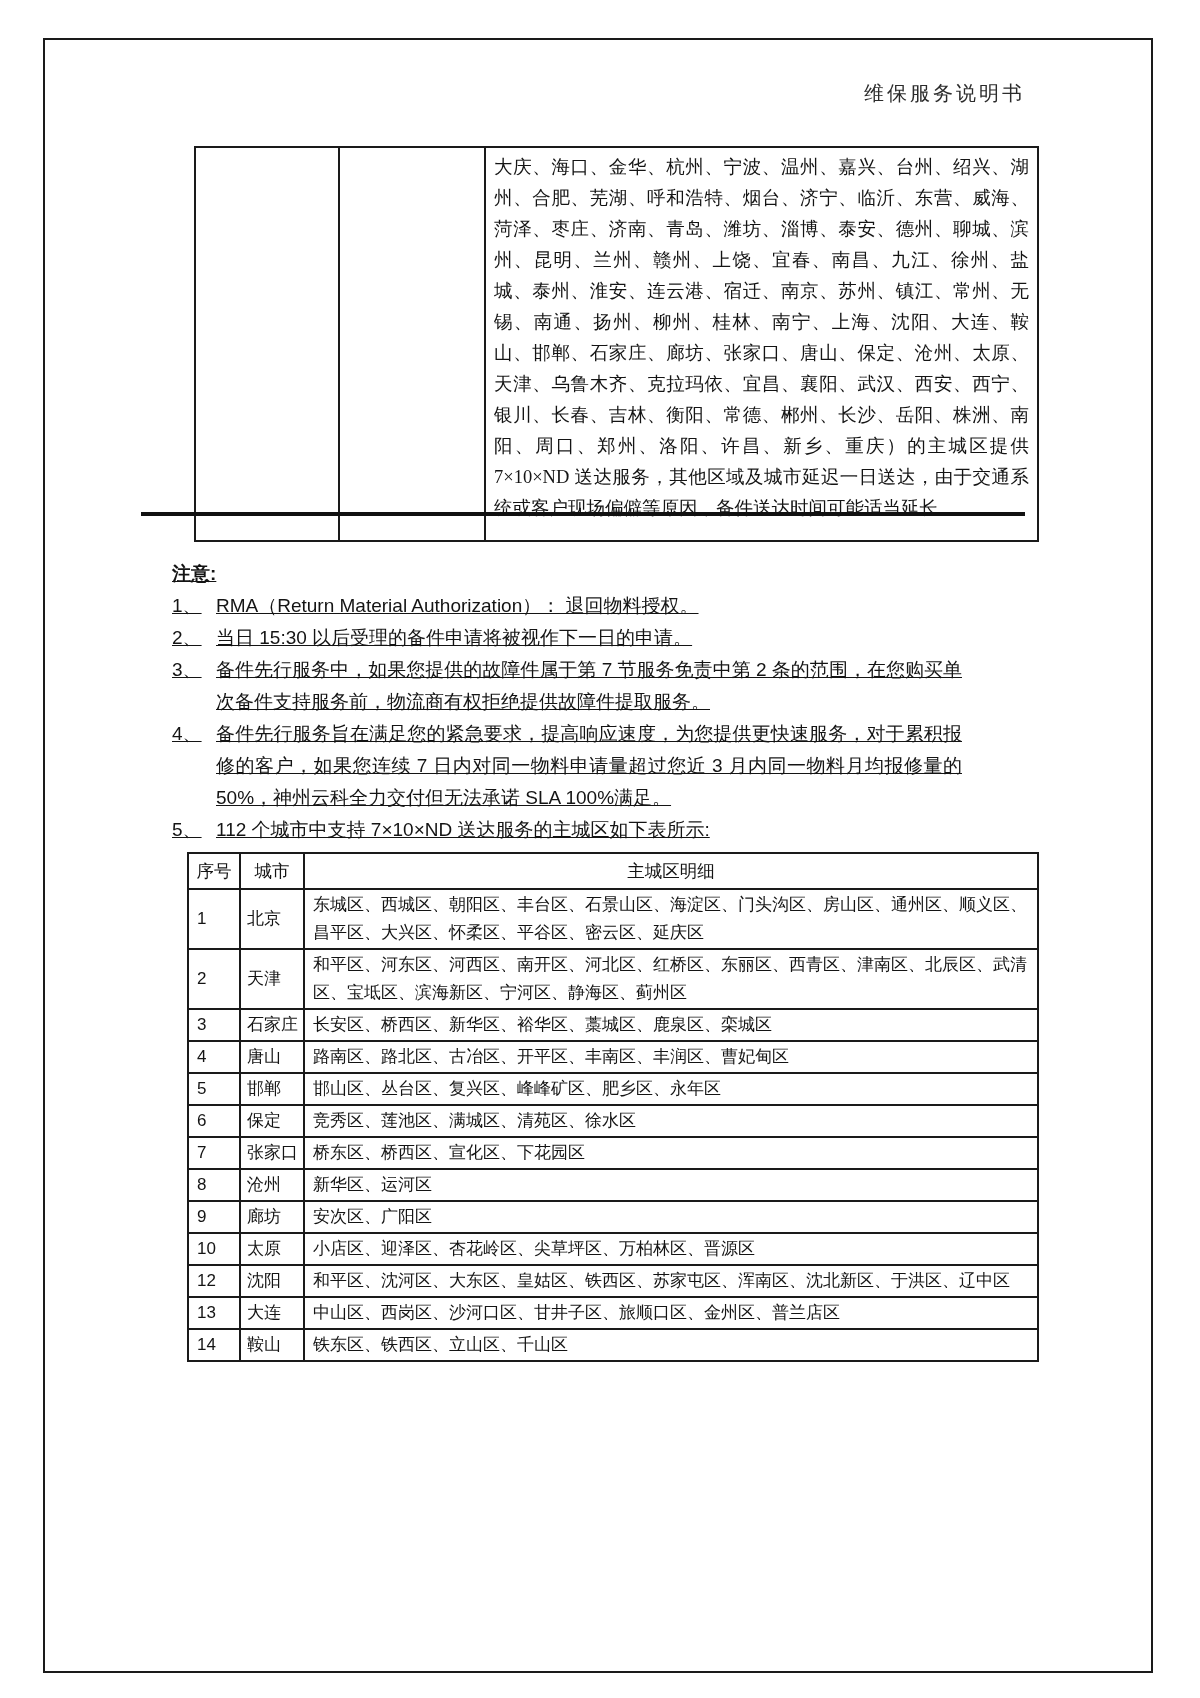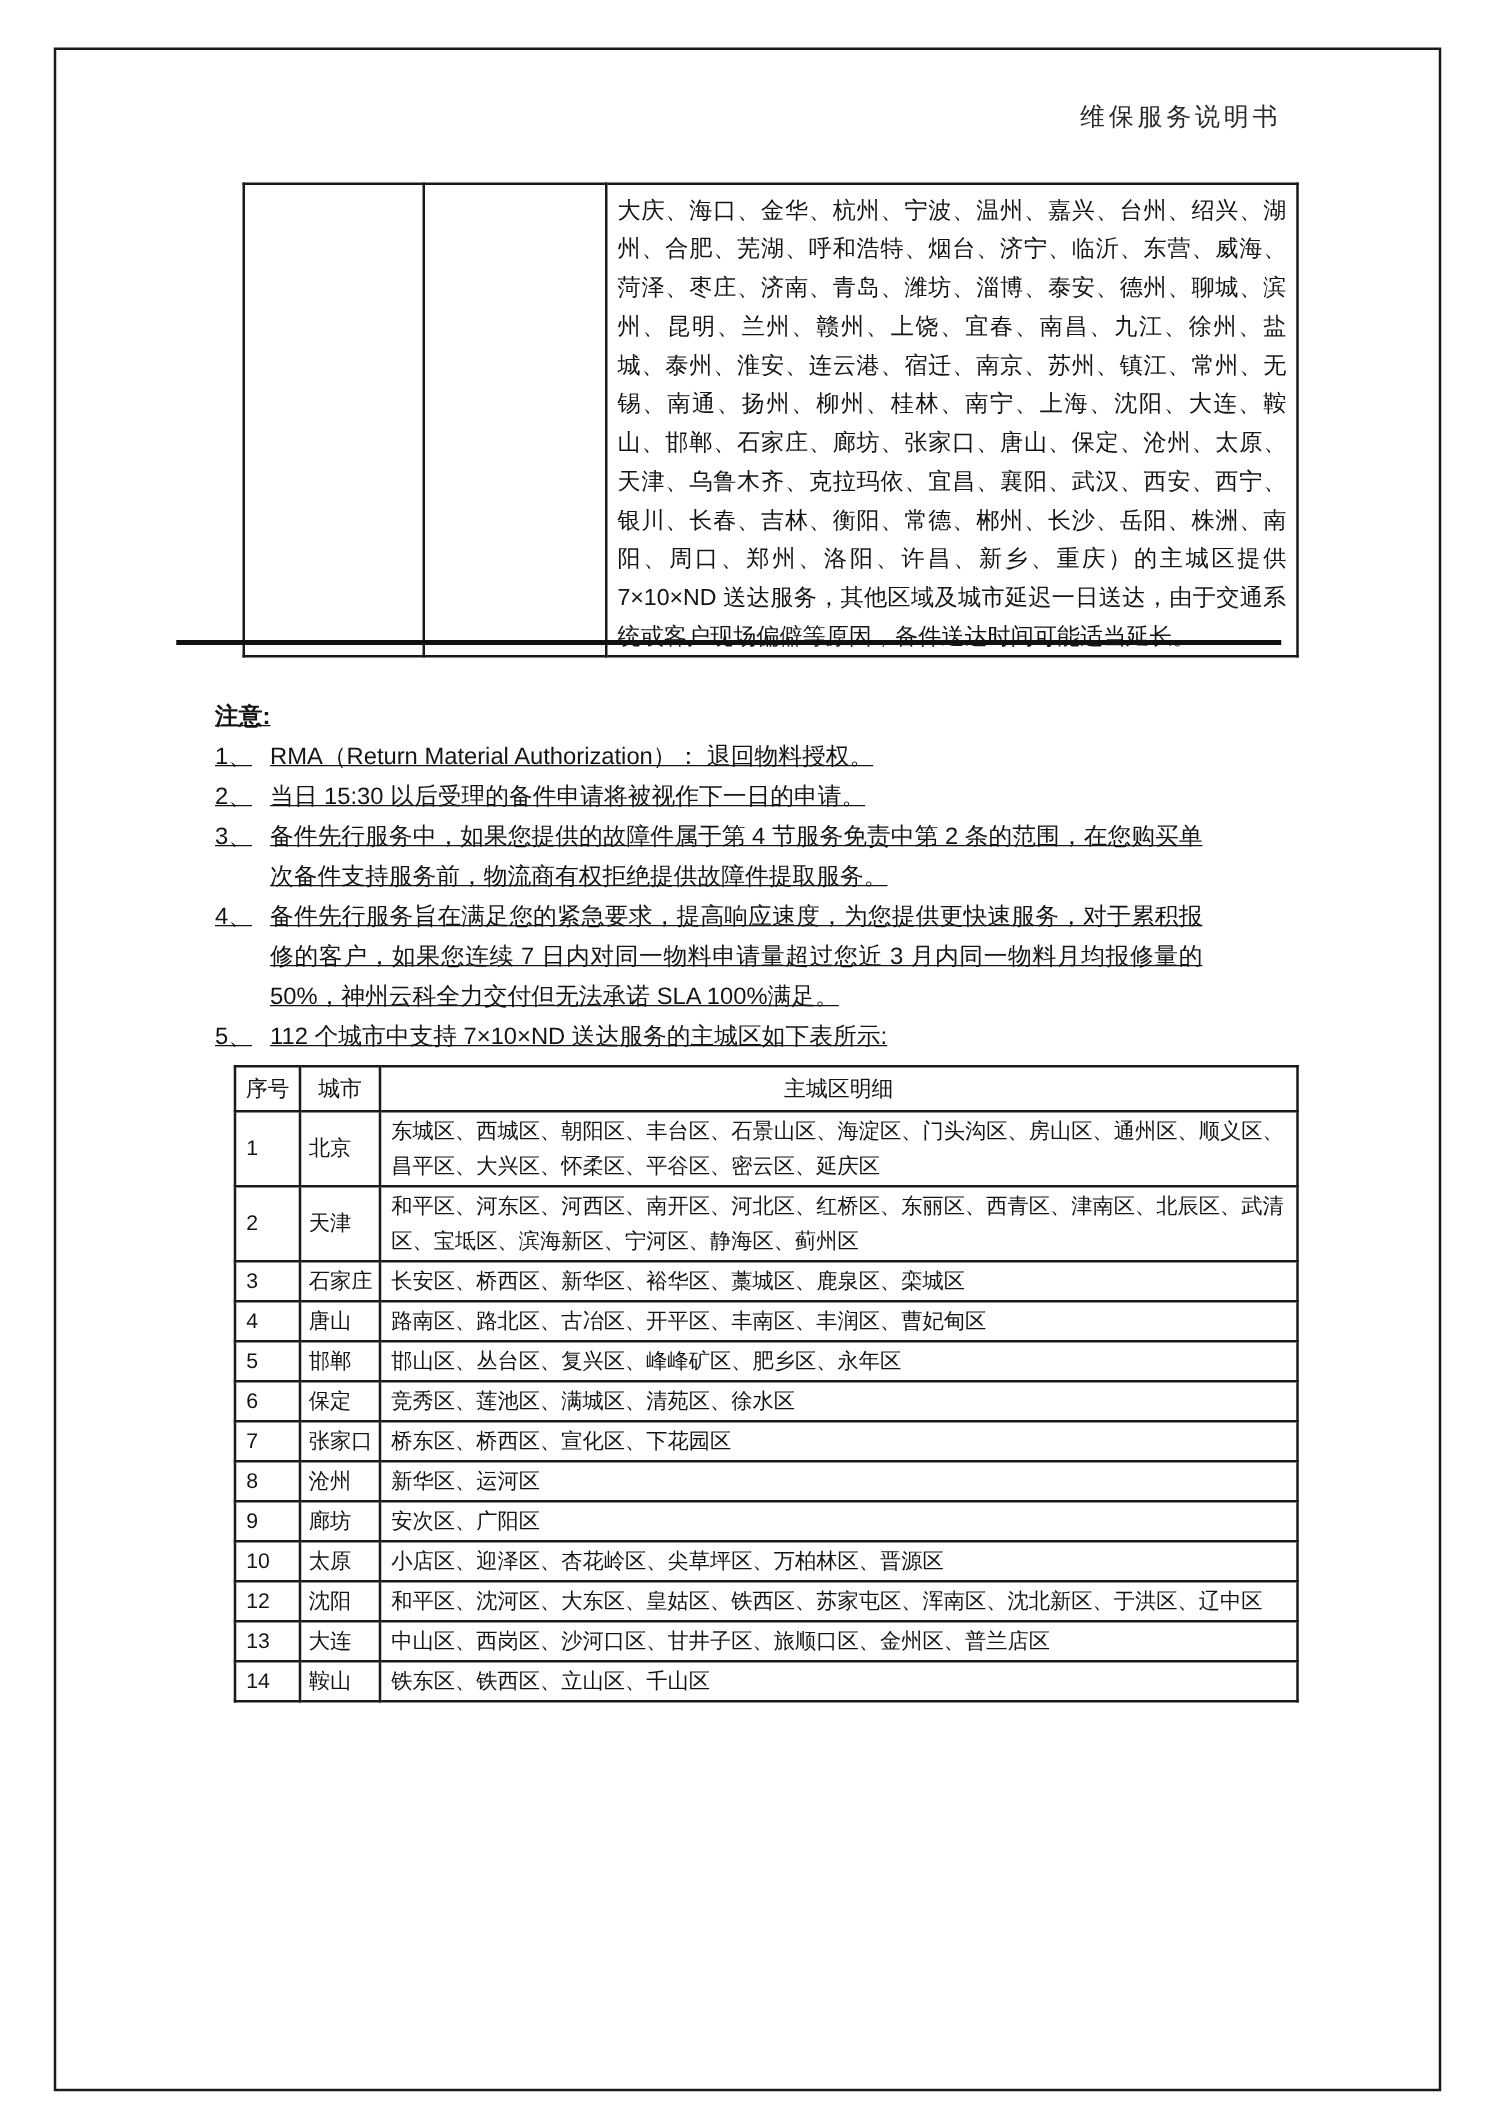--- a/index.html
+++ b/index.html
@@ -26,22 +26,23 @@
   table.t1 {
     position:absolute; left:149px; top:106px;
     width:845px; border-collapse:collapse; table-layout:fixed;
   }
   table.t1 td { border:2px solid #1a1a1a; vertical-align:top; }
   table.t1 td.c1 { width:140px; }
   table.t1 td.c2 { width:142px; }
   table.t1 td.c3 {
     font-size:18.5px; line-height:31px;
     text-align:justify; text-align-last:left;
-    padding:4px 8px 0 8px;
+    padding:4px 8px 16px 8px;
     height:336px;
+    font-family:Liberation Serif, serif;
   }
   .rule {
     position:absolute; left:96px; top:472px;
     width:884px; height:4px; background:#111;
   }
   
   .notes {
     position:absolute; left:127px; top:518px; width:790px;
     font-size:19px; line-height:32px;text-decoration:underline;
   }
@@ -102,21 +103,21 @@
     <span class="note-text">RMA（Return Material Authorization）： 退回物料授权。</span>
   </div>
 
   <div class="note-item">
     <span class="note-num">2、</span>
     <span class="note-text">当日 15:30 以后受理的备件申请将被视作下一日的申请。</span>
   </div>
 
   <div class="note-item">
     <span class="note-num">3、</span>
-    <span class="note-text">备件先行服务中，如果您提供的故障件属于第 4 节服务免责中第 2 条的范围，在您购买单次备件支持服务前，物流商有权拒绝提供故障件提取服务。</span>
+    <span class="note-text">备件先行服务中，如果您提供的故障件属于第 7 节服务免责中第 2 条的范围，在您购买单次备件支持服务前，物流商有权拒绝提供故障件提取服务。</span>
   </div>
 
   <div class="note-item">
     <span class="note-num">4、</span>
     <span class="note-text">备件先行服务旨在满足您的紧急要求，提高响应速度，为您提供更快速服务，对于累积报修的客户，如果您连续 7 日内对同一物料申请量超过您近 3 月内同一物料月均报修量的 50%，神州云科全力交付但无法承诺 SLA 100%满足。</span>
   </div>
 
   <div class="note-item">
     <span class="note-num">5、</span>
     <span class="note-text">112 个城市中支持 7×10×ND 送达服务的主城区如下表所示:</span>

